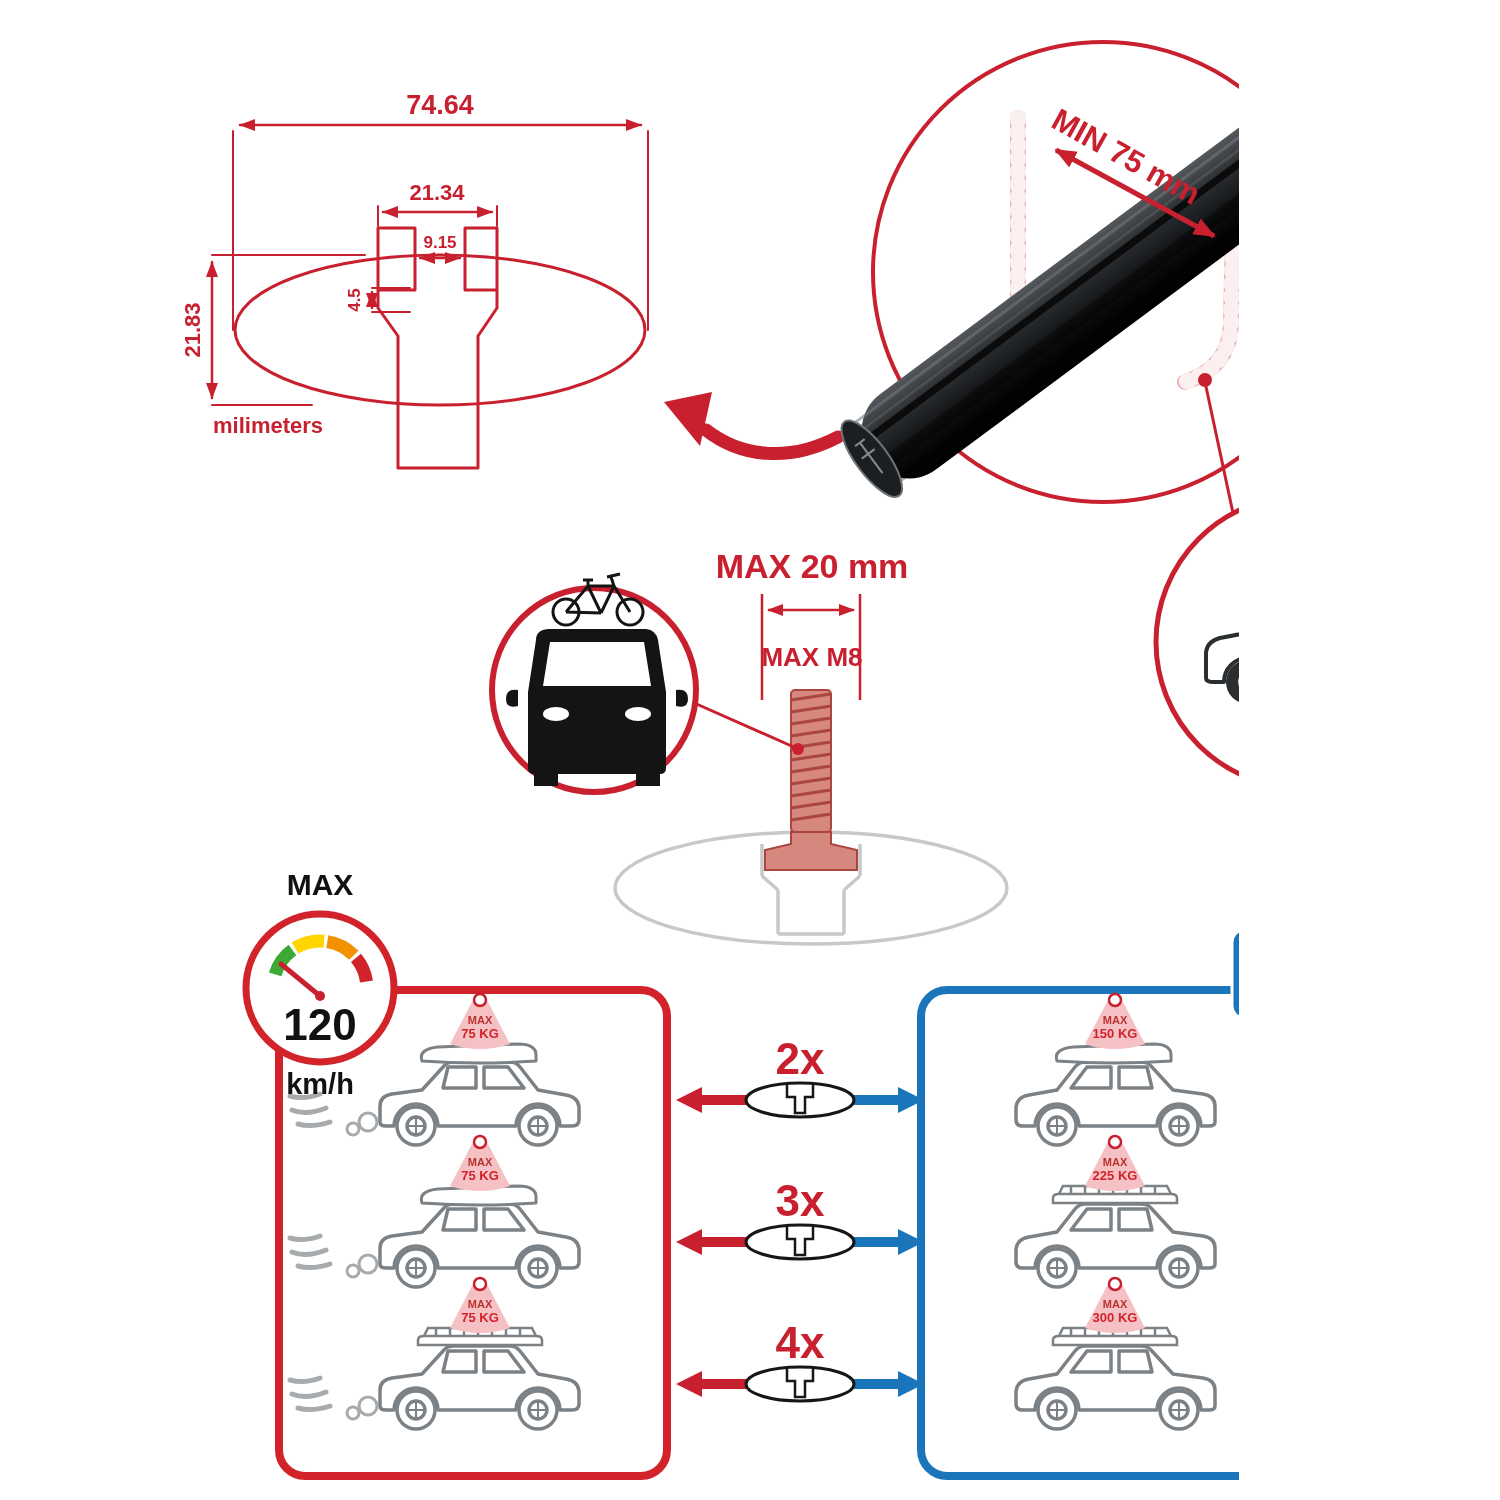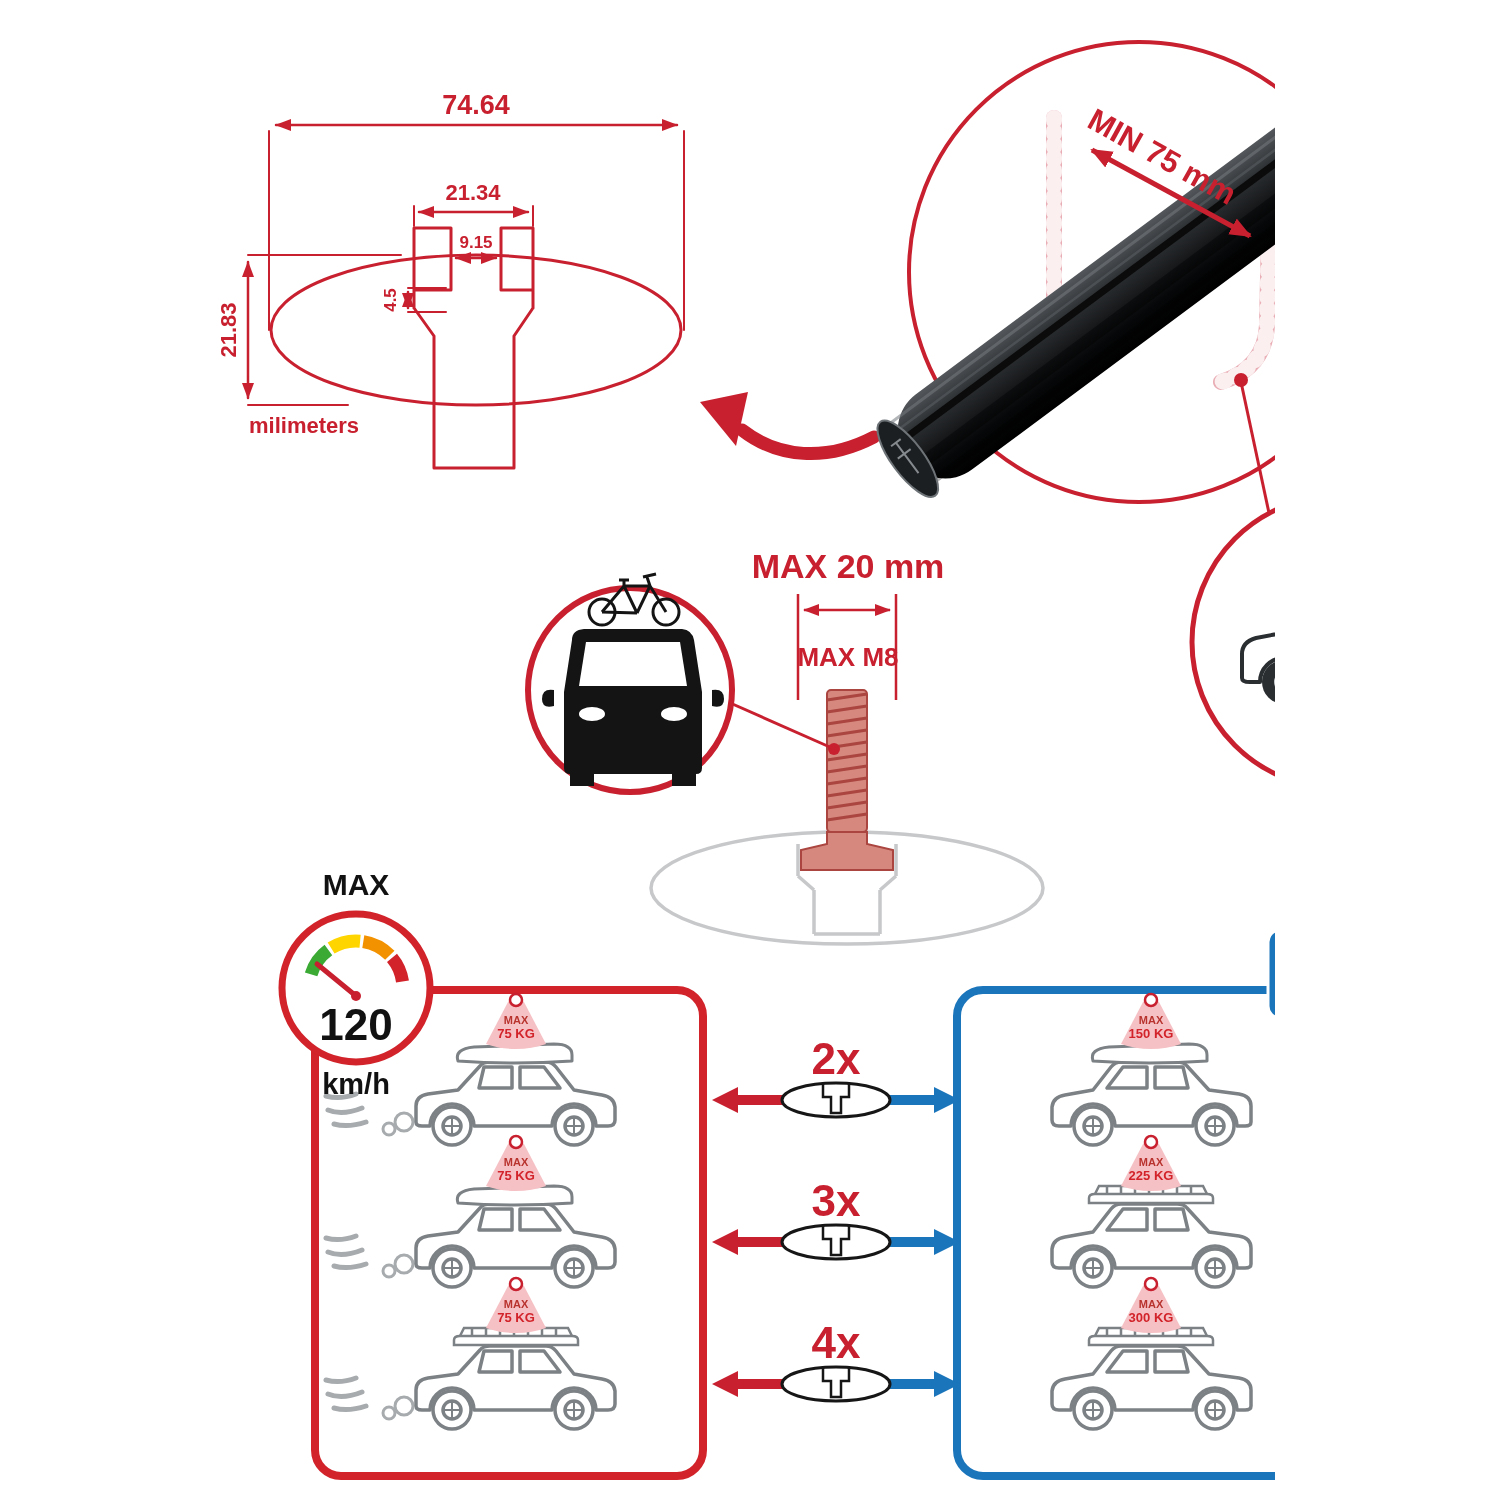--- a/index.html
+++ b/index.html
@@ -1,17 +1,17 @@
 <!DOCTYPE html>
 <html><head>
 <meta charset="utf-8">
 <style>
   html,body{margin:0;padding:0;background:#fff;}
   .canvas{position:relative;width:1239px;height:1500px;background:#ffffff;overflow:hidden;
-          font-family:"Liberation Sans", sans-serif;padding-left:36px;}
+          font-family:"Liberation Sans", sans-serif;}
   svg{display:block;font-family:"Liberation Sans", sans-serif;}
   .t-red{fill:#C8202F;font-weight:bold;}
   .t-dim{font-size:27px;}
   .t-dim-sm{font-size:22px;}
   .t-dim-xs{font-size:17px;}
   .t-units{font-size:22px;}
   .t-min{font-size:31px;}
   .t-bolt-big{font-size:34px;}
   .t-bolt-sm{font-size:26px;}
   .t-black{fill:#111111;font-weight:bold;}

